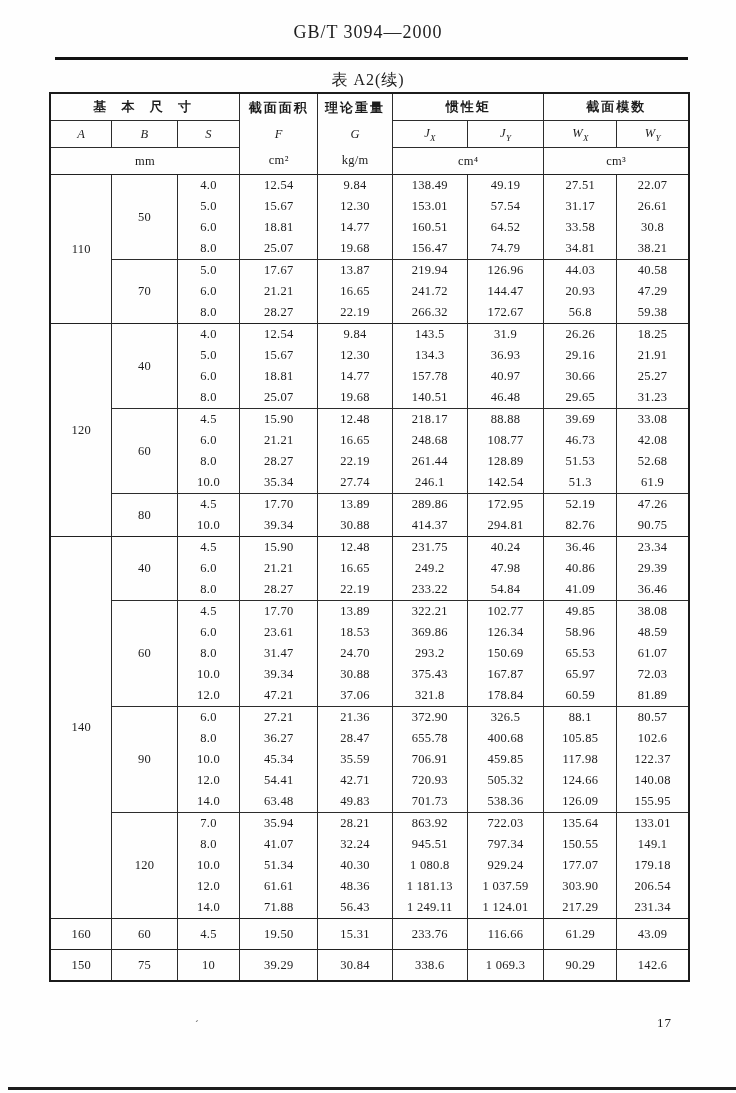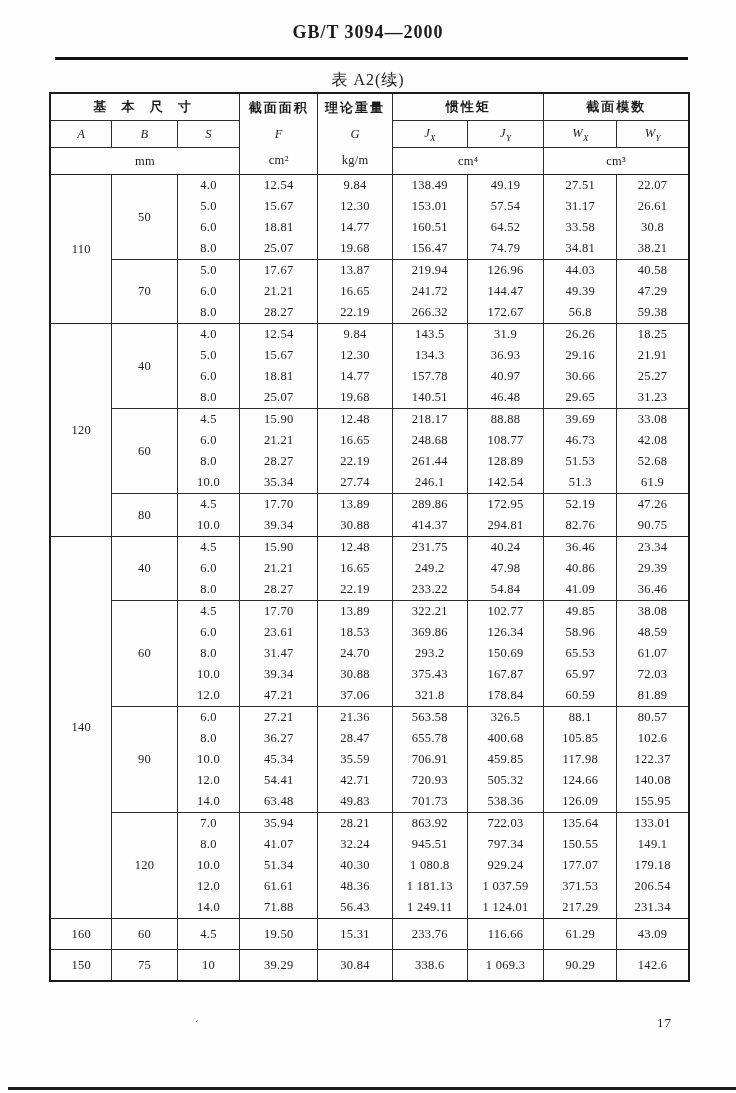--- a/index.html
+++ b/index.html
@@ -6,21 +6,21 @@
   body {
     width:736px; height:1093px;
     background:#fefefe;
     position:relative;
     font-family:"Liberation Serif", serif;
     color:#1c1c1c;
     overflow:hidden;
   }
   .doc-number {
     position:absolute; top:22px; left:0; width:100%;
-    text-align:center; font-size:18px; font-weight:bold;
+    text-align:center; font-size:18px; font-weight:normal;
     letter-spacing:1px;
   }
   .top-rule {
     position:absolute; top:57px; left:55px; width:633px; height:3px;
     background:#121212;
   }
   .table-title {
     position:absolute; top:70px; left:0; width:100%;
     text-align:center; font-size:16px; letter-spacing:1px;
   }
@@ -160,21 +160,21 @@
         <td>126.96</td>
         <td>44.03</td>
         <td>40.58</td>
       </tr>
       <tr>
         <td>6.0</td>
         <td>21.21</td>
         <td>16.65</td>
         <td>241.72</td>
         <td>144.47</td>
-        <td>49.39</td>
+        <td>20.93</td>
         <td>47.29</td>
       </tr>
       <tr>
         <td>8.0</td>
         <td>28.27</td>
         <td>22.19</td>
         <td>266.32</td>
         <td>172.67</td>
         <td>56.8</td>
         <td>59.38</td>
@@ -346,21 +346,21 @@
         <td>321.8</td>
         <td>178.84</td>
         <td>60.59</td>
         <td>81.89</td>
       </tr>
       <tr class="group-start">
         <td rowspan="5">90</td>
         <td>6.0</td>
         <td>27.21</td>
         <td>21.36</td>
-        <td>563.58</td>
+        <td>372.90</td>
         <td>326.5</td>
         <td>88.1</td>
         <td>80.57</td>
       </tr>
       <tr>
         <td>8.0</td>
         <td>36.27</td>
         <td>28.47</td>
         <td>655.78</td>
         <td>400.68</td>
@@ -421,21 +421,21 @@
         <td>929.24</td>
         <td>177.07</td>
         <td>179.18</td>
       </tr>
       <tr>
         <td>12.0</td>
         <td>61.61</td>
         <td>48.36</td>
         <td>1 181.13</td>
         <td>1 037.59</td>
-        <td>371.53</td>
+        <td>303.90</td>
         <td>206.54</td>
       </tr>
       <tr>
         <td>14.0</td>
         <td>71.88</td>
         <td>56.43</td>
         <td>1 249.11</td>
         <td>1 124.01</td>
         <td>217.29</td>
         <td>231.34</td>

